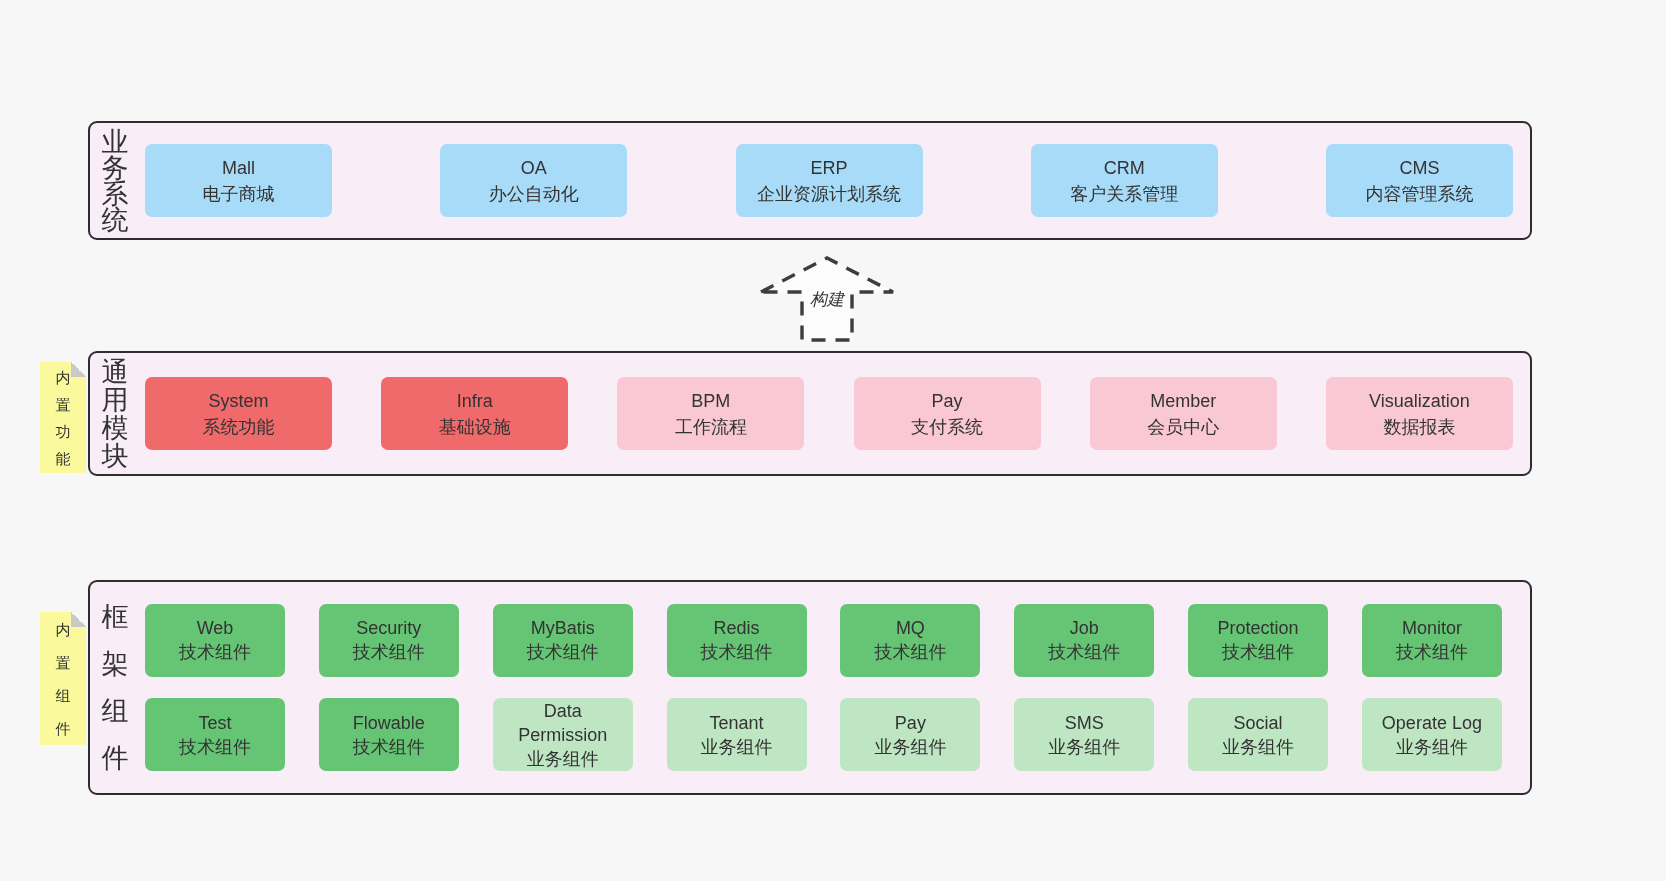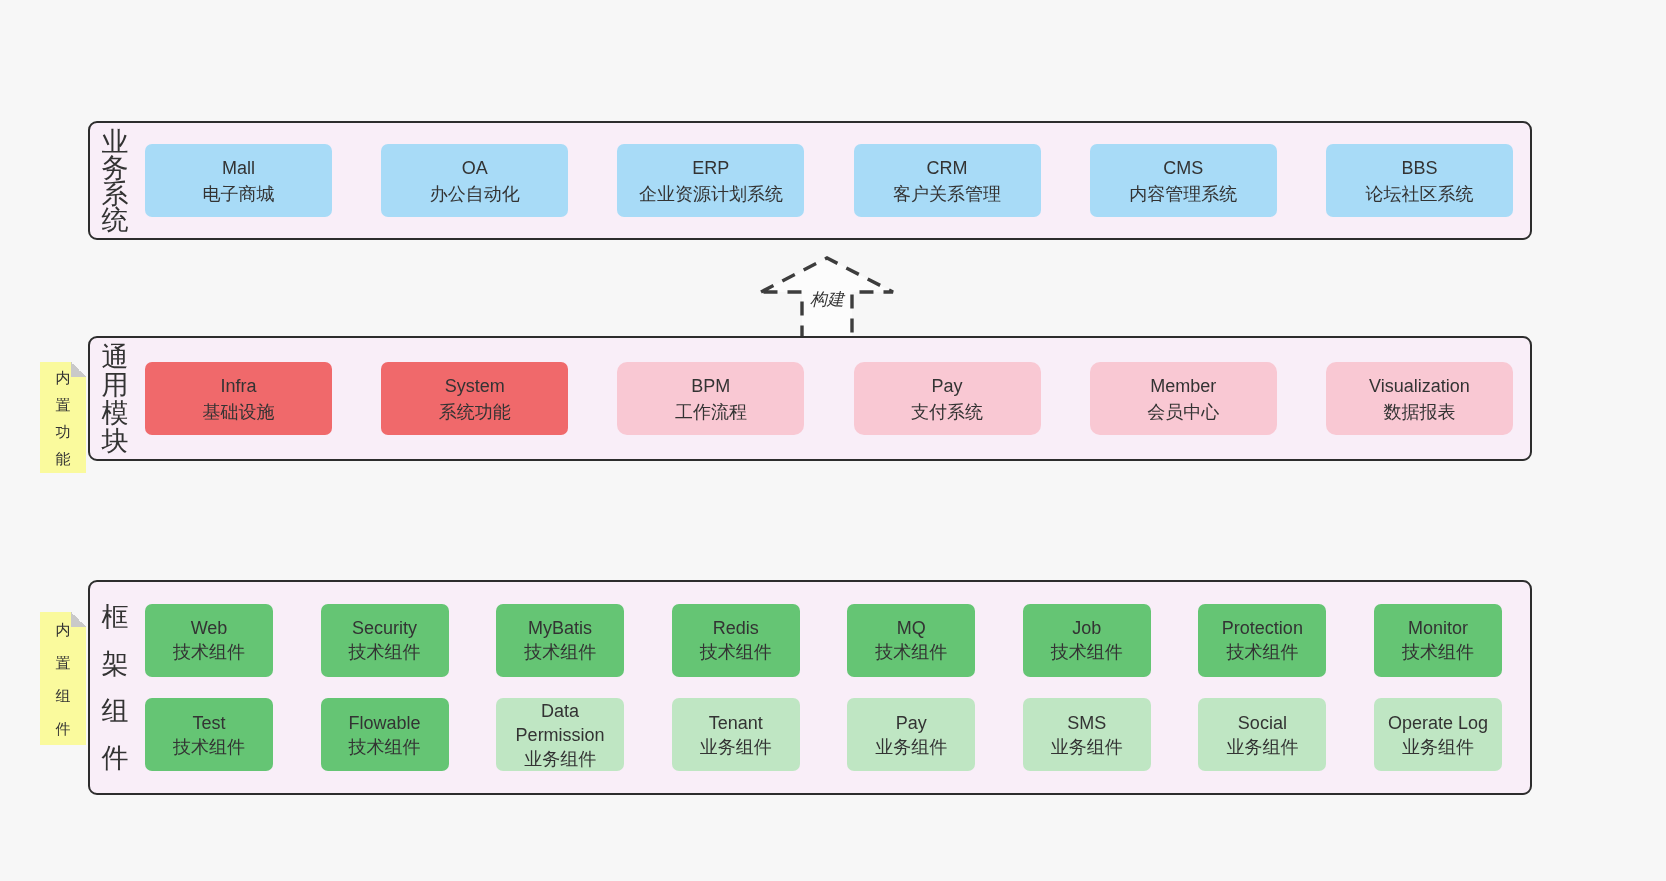--- a/index.html
+++ b/index.html
@@ -14,21 +14,21 @@
     font-family:"Liberation Sans","DejaVu Sans",sans-serif;color:var(--text);
     overflow:hidden;
   }
   .stage{position:relative;width:1666px;height:881px;}
 
   .panel{
     position:absolute;left:88px;width:1444px;box-sizing:border-box;
     background:var(--panel_bg);border:2px solid var(--panel_border);border-radius:9px;
   }
   #panel-business{top:121px;height:119px;}
-  #panel-modules{top:336px;height:125px;}
+  #panel-modules{top:351px;height:125px;}
   #panel-components{top:580px;height:215px;}
 
   .layer-label{
     position:absolute;left:10px;top:0;bottom:0;width:30px;
     display:flex;align-items:center;justify-content:center;
     font-size:27px;
   }
   .layer-label span{display:block;width:1em;word-break:break-all;text-align:center;}
   .lh-sm span{line-height:26px;}
   .lh-md span{line-height:28px;}
@@ -40,24 +40,24 @@
   }
   #panel-components .boxes-area{right:28px;}
   .row{display:flex;justify-content:space-between;}
 
   .box{
     box-sizing:border-box;border-radius:7px;
     display:flex;flex-direction:column;align-items:center;justify-content:center;
     text-align:center;font-size:18px;line-height:26px;padding:2px 4px;
   }
   .row-wide .box{width:187px;height:73px;}
-  .row-narrow .box{width:128px;height:73px;line-height:24px;}
+  .row-narrow .box{width:140px;height:73px;line-height:24px;}
   .box.blue{background:var(--blue);}
   .box.red{background:var(--red);}
-  .box.pink{background:var(--pink);border-radius:10px;}
+  .box.pink{background:var(--pink);}
   .box.green{background:var(--green);}
   .box.lightgreen{background:var(--green_light);}
 
   .note{
     position:absolute;left:40px;width:46px;background:var(--yellow);
     display:flex;align-items:center;justify-content:center;font-size:15px;
   }
   #note-features{top:362px;height:111px;}
   #note-components{top:612px;height:133px;}
   .note::after{
@@ -100,24 +100,20 @@
             <div>企业资源计划系统</div>
           </div>
           <div class="box blue">
             <div>CRM</div>
             <div>客户关系管理</div>
           </div>
           <div class="box blue">
             <div>CMS</div>
             <div>内容管理系统</div>
           </div>
-          <div class="box blue">
-            <div>BBS</div>
-            <div>论坛社区系统</div>
-          </div>
         </div>
     </div>
   </section>
 
   <div class="arrow" id="arrow-build">
     <svg viewBox="0 0 140 92">
       <path d="M4,40 L70,6 L136,40 L95,40 L95,88 L45,88 L45,40 Z" fill="#fcfcfc" stroke="#3d3d3d" stroke-width="3.4" stroke-dasharray="14 10" stroke-linejoin="miter"></path>
     </svg>
     <span class="arrow-label">构建</span>
   </div>
@@ -126,26 +122,26 @@
     <span>内置功能</span>
   </div>
 
   <section class="panel" id="panel-modules">
     <div class="layer-label lh-md">
       <span>通用模块</span>
     </div>
     <div class="boxes-area">
       <div class="row row-wide">
           <div class="box red">
+            <div>System</div>
+            <div>系统功能</div>
+          </div>
+          <div class="box red">
             <div>Infra</div>
             <div>基础设施</div>
-          </div>
-          <div class="box red">
-            <div>System</div>
-            <div>系统功能</div>
           </div>
           <div class="box pink">
             <div>BPM</div>
             <div>工作流程</div>
           </div>
           <div class="box pink">
             <div>Pay</div>
             <div>支付系统</div>
           </div>
           <div class="box pink">

